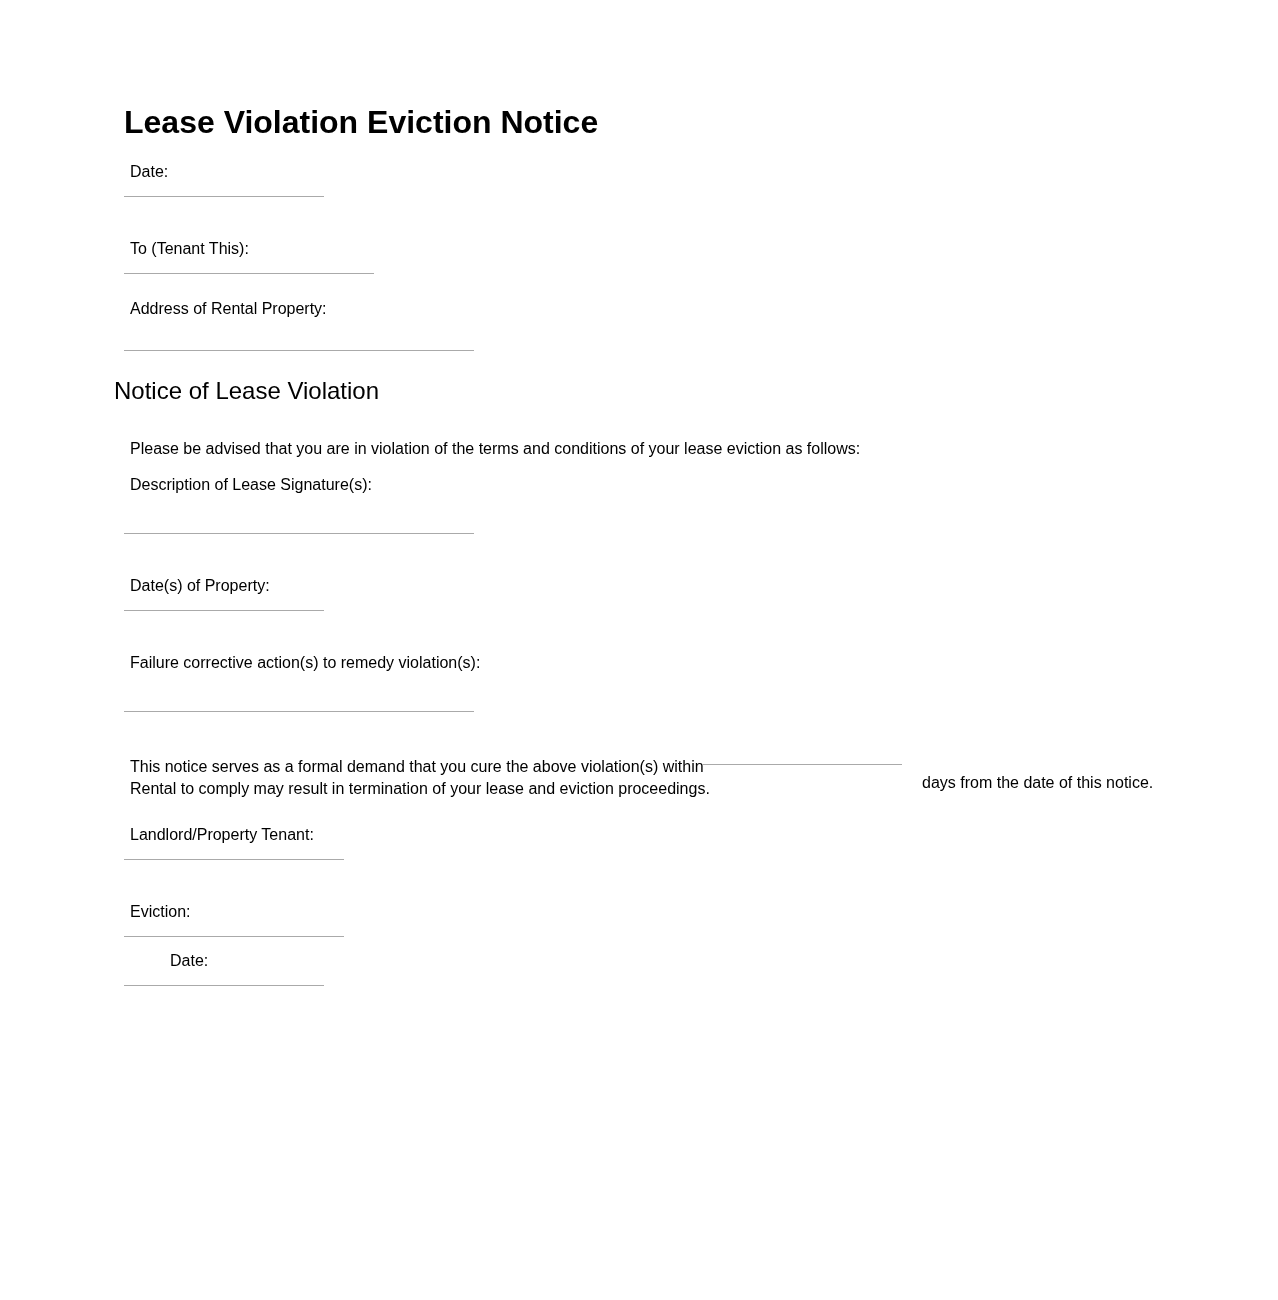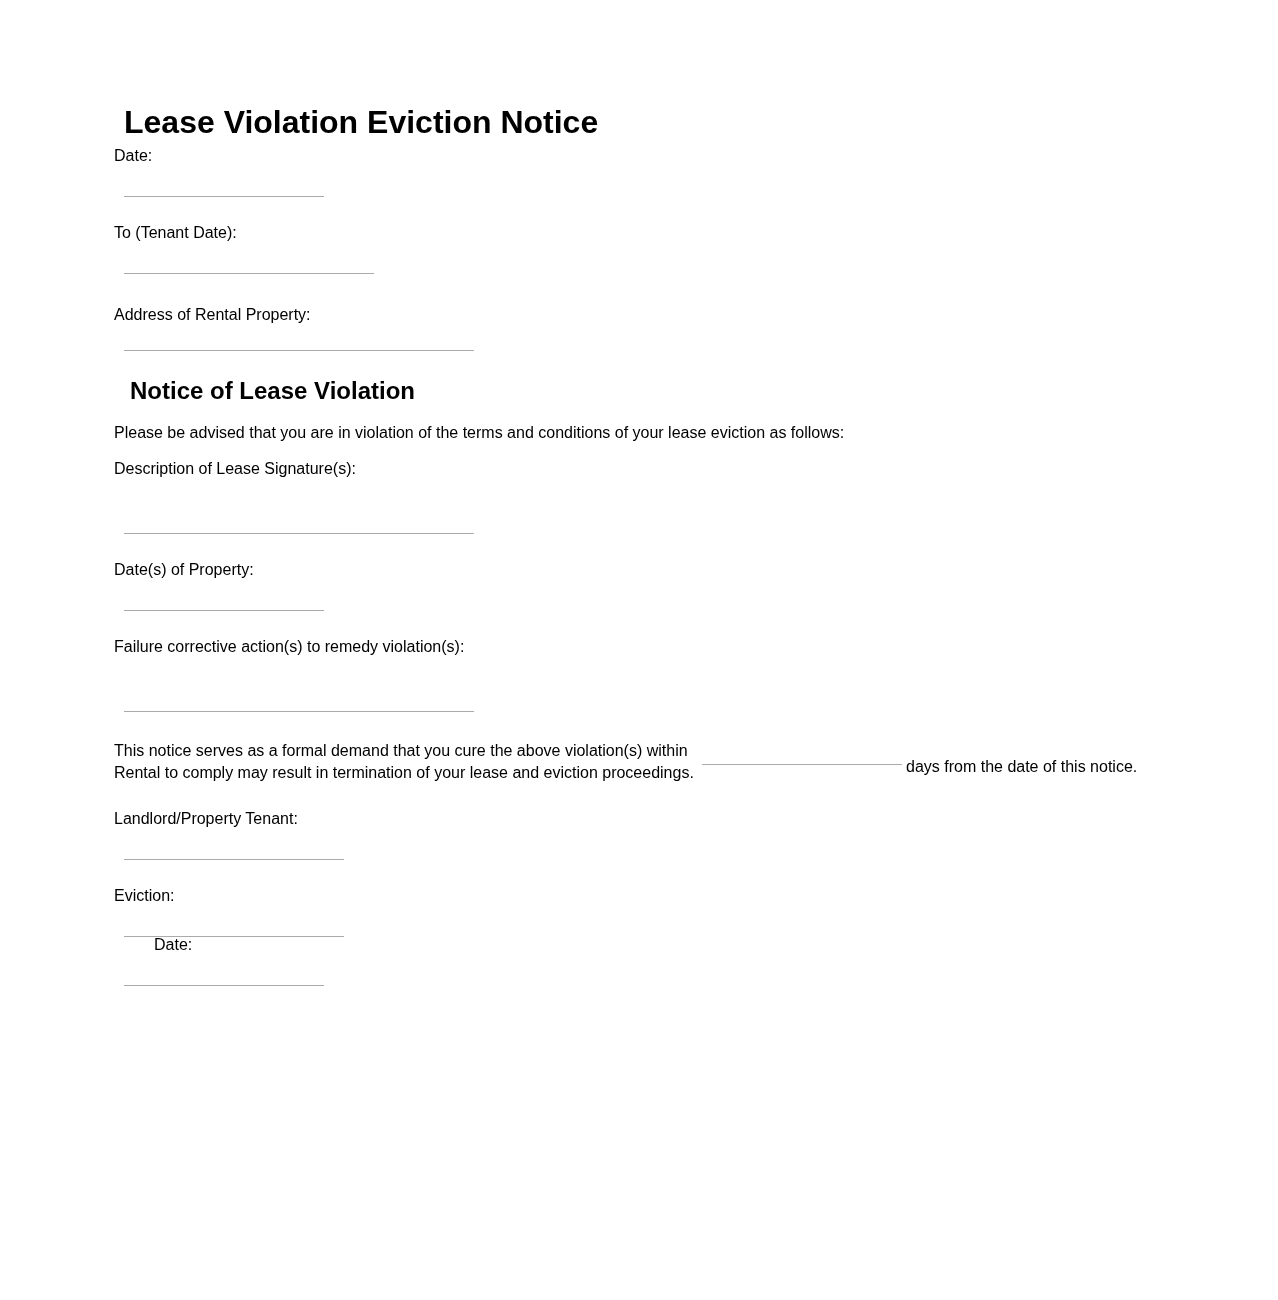--- a/index.html
+++ b/index.html
@@ -7,25 +7,25 @@
     width: 1278px; height: 1300px; position: relative;
     font-family: "Liberation Sans", sans-serif; color: #000;
     font-size: 16px;
   }
   .doc { position: absolute; left: 114px; top: 0; width: 1050px; }
   h1 {
     position: absolute; left: 0; top: 92px; margin: 10px;
     font-size: 32px; font-weight: bold; line-height: 40px;
   }
   h2 {
-    position: absolute; left: 16px; top: 376px; margin: 0;
-    font-size: 24px; font-weight: bold; line-height: 30px;
+    position: absolute; left: 0; top: 376px; margin: 0;
+    font-size: 24px; font-weight: normal; line-height: 30px;
   }
   .label, .text {
-    position: absolute; left: 0; margin: 0; font-size: 16px; line-height: 22px; white-space: nowrap;
+    position: absolute; left: 0; margin: 16px; font-size: 16px; line-height: 22px; white-space: nowrap;
   }
   .line {
     position: absolute; left: 10px; height: 22px;
     border: none; border-bottom: 1px solid #aaaaaa; background: transparent;
     padding: 0; margin: 0; outline: none;
     font-family: "Liberation Sans", sans-serif; font-size: 16px;
   }
   .inline-line {
     position: absolute; height: 22px;
     border: none; border-bottom: 1px solid #aaaaaa; background: transparent;
@@ -35,24 +35,24 @@
 </style>
 </head>
 <body>
 
 <div class="doc">
   <h1>Lease Violation Eviction Notice</h1>
 
   <div class="label" style="top:145px">Date:</div>
   <input class="line" style="top: 174px; width: 200px;" type="text" value="">
 
-  <div class="label" style="top:222px">To (Tenant Date):</div>
+  <div class="label" style="top:222px">To (Tenant This):</div>
   <input class="line" style="top: 251px; width: 250px;" type="text" value="">
 
-  <div class="label" style="top:304px">Address of Rental Property:</div>
+  <div class="label" style="top:282px">Address of Rental Property:</div>
   <input class="line" style="top: 328px; width: 350px;" type="text" value="">
 
   <h2>Notice of Lease Violation</h2>
 
   <div class="text" style="top:422px">Please be advised that you are in violation of the terms and conditions of your lease eviction as follows:</div>
 
   <div class="label" style="top:458px">Description of Lease Signature(s):</div>
   <input class="line" style="top: 511px; width: 350px;" type="text" value="">
 
   <div class="label" style="top:559px">Date(s) of Property:</div>

